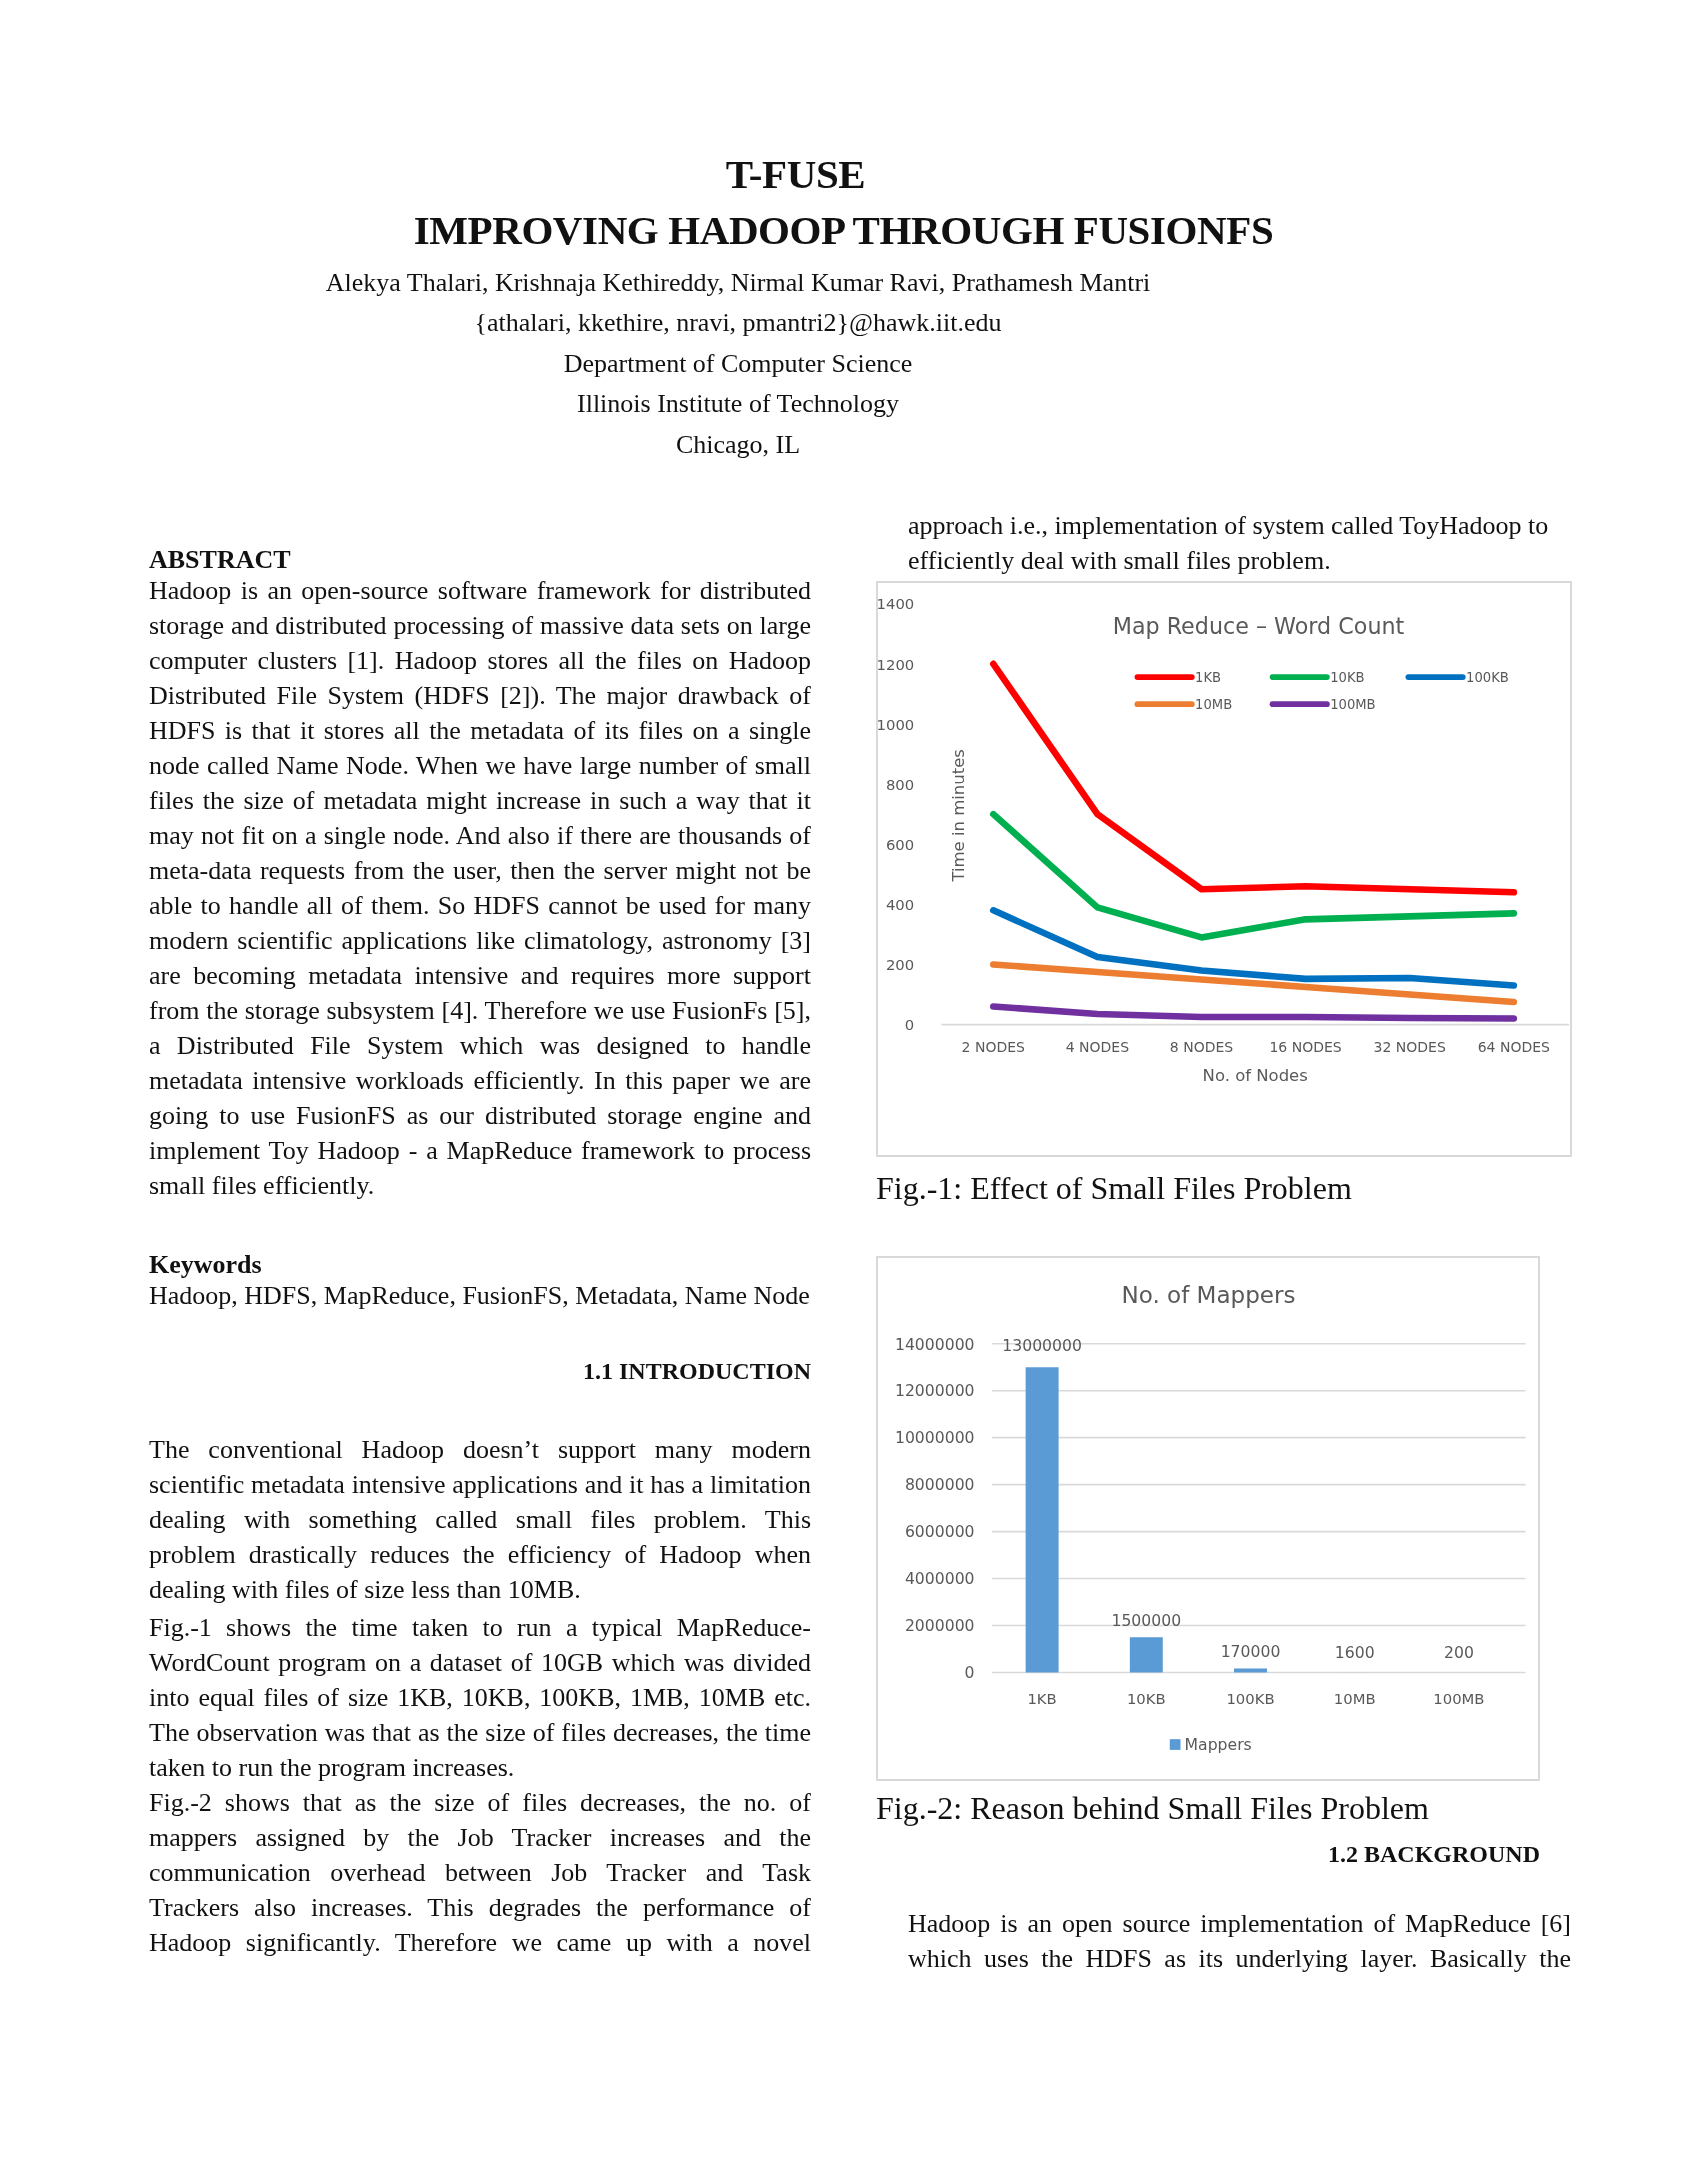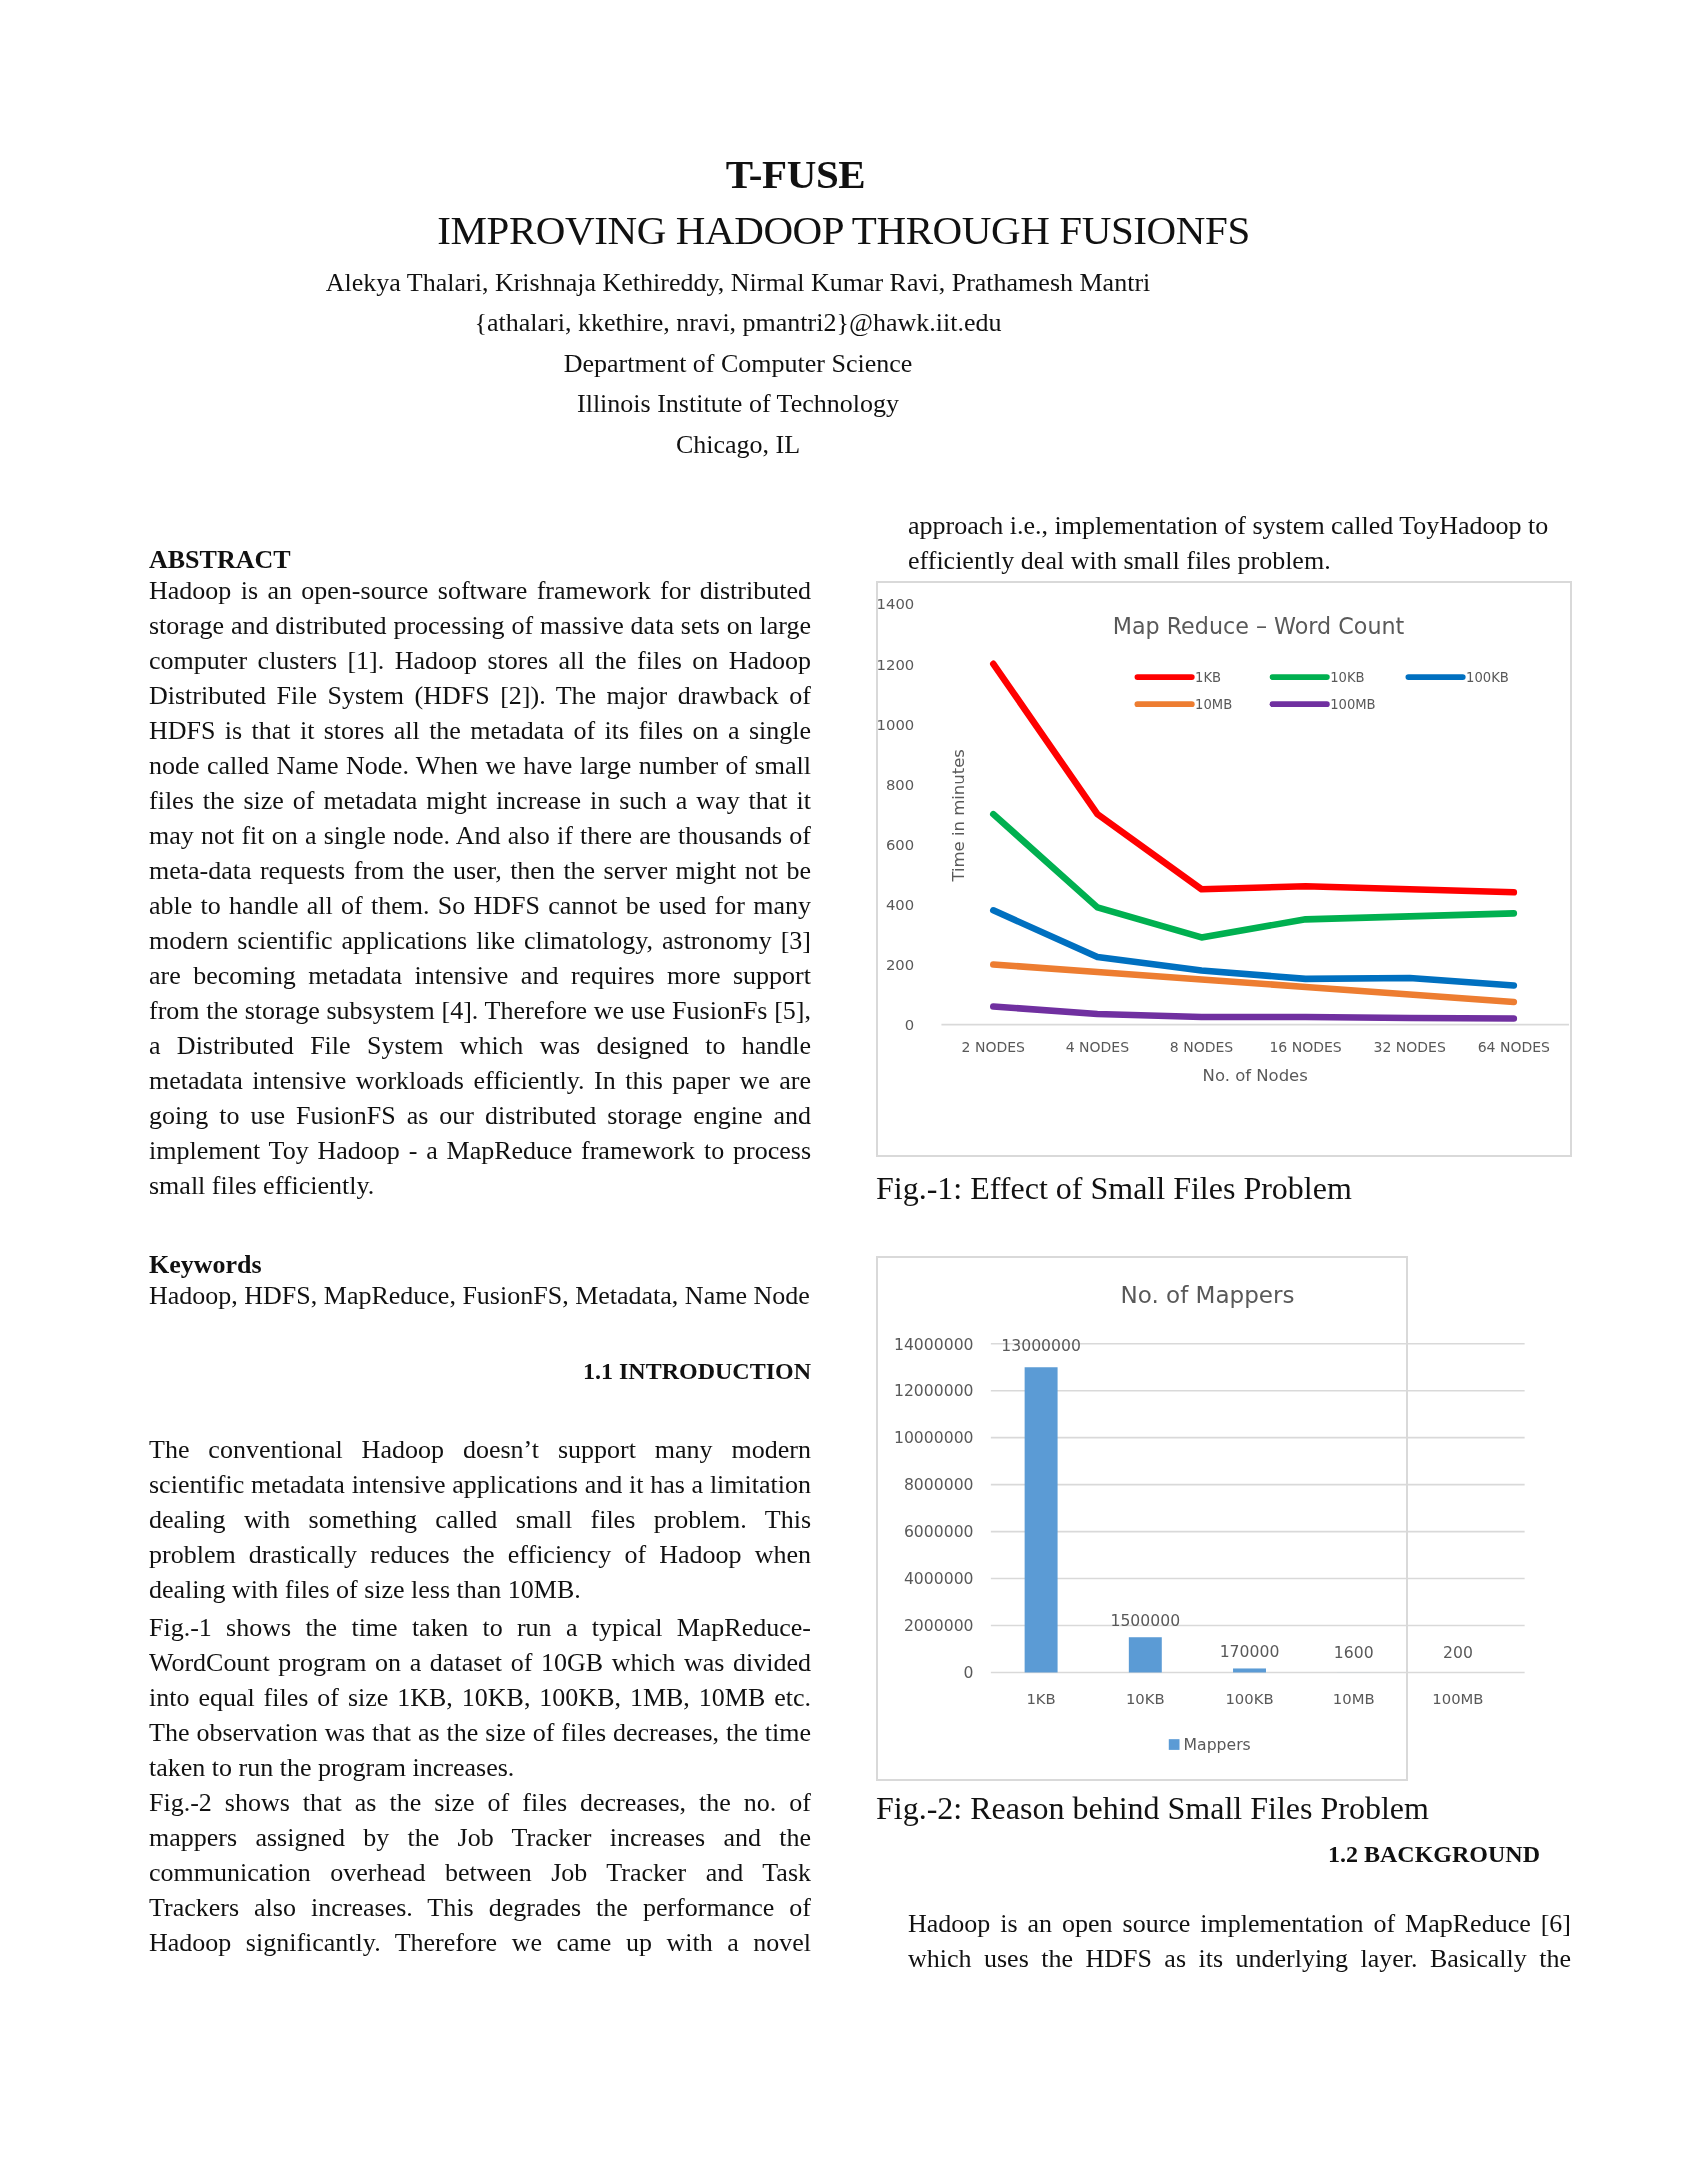--- a/index.html
+++ b/index.html
@@ -1,21 +1,21 @@
 <!DOCTYPE html>
 <html style="font-size:13px"><head>
 <meta charset="utf-8">
 <style>
   html, body { margin: 0; padding: 0; background: #ffffff; }
   body { width: 1687px; height: 2183px; position: relative; overflow: hidden;
          font-family: "Liberation Serif", "DejaVu Serif", serif; color: #111; }
   .abs { position: absolute; }
   .center { text-align: center; }
   .title-1 { left: 0; width: 1591px; top: 148px; font-size: 41px; font-weight: bold; line-height: 53px; letter-spacing: -0.4px; }
-  .title-2 { left: 0; width: 1687px; top: 204px; font-size: 41px; font-weight: normal; line-height: 53px; letter-spacing: -0.4px; }
+  .title-2 { left: 0; width: 1687px; top: 204px; font-size: 41px; font-weight: bold; line-height: 53px; letter-spacing: -0.4px; }
   .meta-line { left: 0; width: 1476px; font-size: 26px; line-height: 33px; }
   .col { position: absolute; font-size: 26px; line-height: 35px; text-align: justify; }
   .col-left { left: 149px; width: 662px; }
   .col-right { left: 908px; width: 663px; }
   .heading { font-weight: bold; font-size: 26px; }
   .para { margin: 0; }
   .chart-box { position: absolute; border: 2.5px solid #d9d9d9; background: #fff; box-sizing: border-box; }
   .chart-svg text { font-family: "DejaVu Sans", "Liberation Sans", sans-serif; fill: #595959; }
   .caption { position: absolute; font-size: 32px; text-align: left; }
   .sec-head { position: absolute; font-size: 24px; font-weight: bold; text-align: right; }
@@ -85,21 +85,21 @@
         <text x="1780" y="828" font-size="16">100KB</text>
         <line x1="1381" y1="855" x2="1447" y2="855" stroke="#ED7D31" stroke-width="7" stroke-linecap="round"></line>
         <text x="1451" y="861" font-size="16">10MB</text>
         <line x1="1545" y1="855" x2="1611" y2="855" stroke="#7030A0" stroke-width="7" stroke-linecap="round"></line>
         <text x="1615" y="861" font-size="16">100MB</text>
       </g>
   </svg>
 </div>
 <div class="caption" style="left:876px; width:696px; top:1170px;">Fig.-1: Effect of Small Files Problem</div>
 
-<div class="chart-box" style="left:876px; top:1256px; width:532px; height:525px;">
+<div class="chart-box" style="left:876px; top:1256px; width:664px; height:525px;text-align:right;">
   <svg class="chart-svg" width="659" height="520" viewBox="1066 1527 800 631">
     <text id="c2-title" x="1466" y="1581" font-size="28" text-anchor="middle">No. of Mappers</text>
     <g id="c2-grid">
         <line x1="1203" y1="2030" x2="1851" y2="2030" stroke="#d9d9d9" stroke-width="2"></line>
         <line x1="1203" y1="1973" x2="1851" y2="1973" stroke="#d9d9d9" stroke-width="2"></line>
         <line x1="1203" y1="1916" x2="1851" y2="1916" stroke="#d9d9d9" stroke-width="2"></line>
         <line x1="1203" y1="1859" x2="1851" y2="1859" stroke="#d9d9d9" stroke-width="2"></line>
         <line x1="1203" y1="1802" x2="1851" y2="1802" stroke="#d9d9d9" stroke-width="2"></line>
         <line x1="1203" y1="1745" x2="1851" y2="1745" stroke="#d9d9d9" stroke-width="2"></line>
         <line x1="1203" y1="1688" x2="1851" y2="1688" stroke="#d9d9d9" stroke-width="2"></line>

